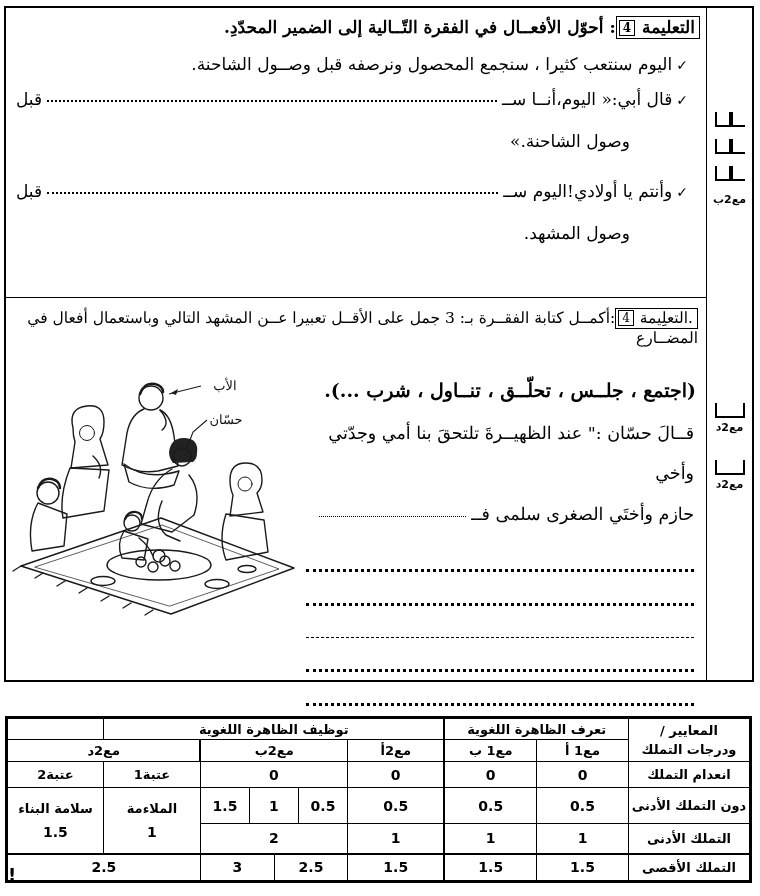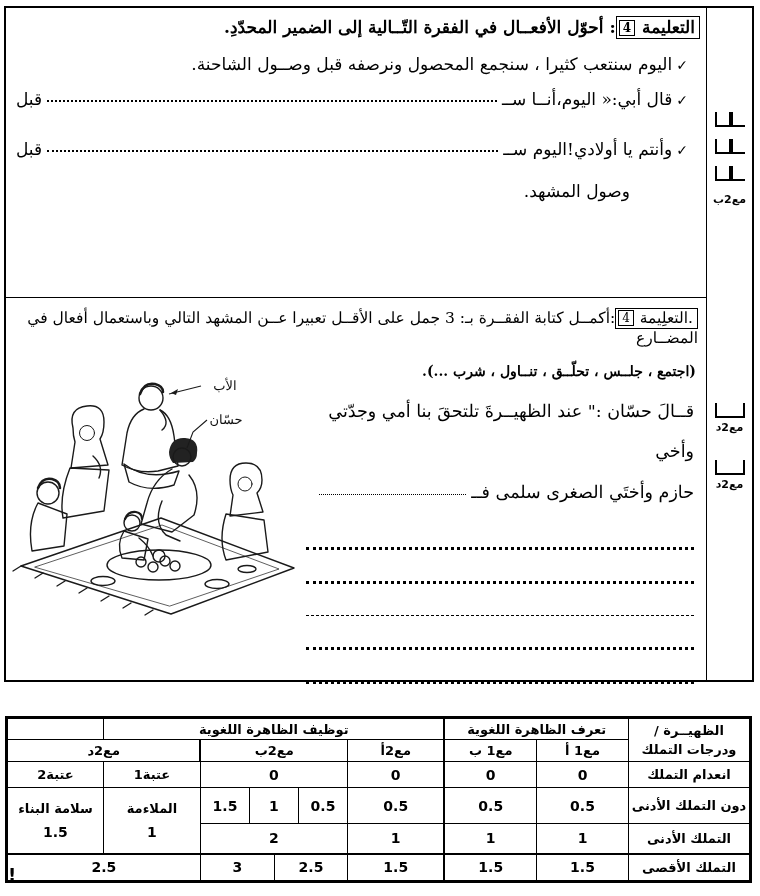--- a/index.html
+++ b/index.html
@@ -19,21 +19,21 @@
   .nbox{border:1.2px solid #000;padding:0 3px;font-size:12px;display:inline-block;margin-right:1px;vertical-align:1px;}
   .bullet{margin:15px 18px 0 10px;font-size:17px;}
   .bullet-flex{display:flex;align-items:baseline;}
   .bullet-flex .txt{white-space:nowrap;}
   .leader{flex:1;border-bottom:2px dotted #000;margin:0 5px;transform:translateY(-3px);min-width:30px;}
   .cont{margin:22px 76px 0 0;font-size:17px;}
   .u{text-underline-offset:3px;}
   .chk{font-family:"DejaVu Sans",sans-serif;font-size:14px;margin-left:4px;}
 
   .h2{padding:10px 8px 0 4px;font-size:15.5px;font-weight:normal;}
-  .verbs{margin:16px 10px 0 0;font-size:14px;font-weight:bold;}
+  .verbs{margin:32px 10px 0 0;font-size:19px;font-weight:bold;}
   .quotewrap{margin:12px 12px 0 0;padding-left:8px;margin-left:300px;font-size:17.5px;line-height:2.3;}
   .q2{display:flex;align-items:baseline;}
   .q2 .leader{border-bottom:1.5px dotted #000;}
   .writelines{margin:4px 12px 0 8px;margin-left:300px;}
   .wline{height:31px;border-bottom:3px dotted #000;}
   .wline.thin{border-bottom:1.2px dashed #000;}
 
   .scene-img{position:absolute;left:4px;top:62px;width:292px;height:258px;}
   .scene-img svg{width:100%;height:100%;}
 
@@ -102,20 +102,21 @@
 
         <div class="bullet">
           <span class="chk">✓</span><span>اليوم </span><span class="u">سنتعب</span><span> كثيرا ، </span><span class="u">سنجمع</span><span> المحصول </span><span class="u">ونرصفه</span><span> قبل وصــول الشاحنة.</span>
         </div>
 
         <div class="bullet bullet-flex">
           <span class="txt"><span class="chk">✓</span><span>قال أبي:« اليوم،</span><span class="u">أنــا</span><span> ســ</span></span>
           <span class="leader"></span>
           <span class="txt">قبل</span>
         </div>
+        <div class="cont">وصول الشاحنة.»</div>
 
         <div class="bullet bullet-flex" style="margin-top:30px">
           <span class="txt"><span class="chk">✓</span><span class="u">وأنتم</span><span> يا أولادي!اليوم ســ </span></span>
           <span class="leader"></span>
           <span class="txt">قبل</span>
         </div>
         <div class="cont">وصول المشهد.</div>
       </div>
 
       <div class="section2">
@@ -215,21 +216,21 @@
           <col style="width:24px">
           <col style="width:25px">
           <col style="width:24px">
           <col style="width:25px">
         <col style="width:97px">
           <col style="width:97px">
       </colgroup>
       <tbody>
           <tr class="group-row" style="height:22px">
         <th rowspan="2" class="corner">
-          <div>الظهيــرة /</div>
+          <div>المعايير /</div>
           <div>ودرجات التملك</div>
         </th>
         <th colspan="2">تعرف الظاهرة اللغوية</th>
         <th colspan="8" class="thickR">توظيف الظاهرة اللغوية</th>
       </tr>
       <tr style="height:22px">
         <th>مع1 أ</th>
         <th>مع1 ب</th>
         <th class="thickR">مع2أ</th>
         <th colspan="6">مع2ب</th>

